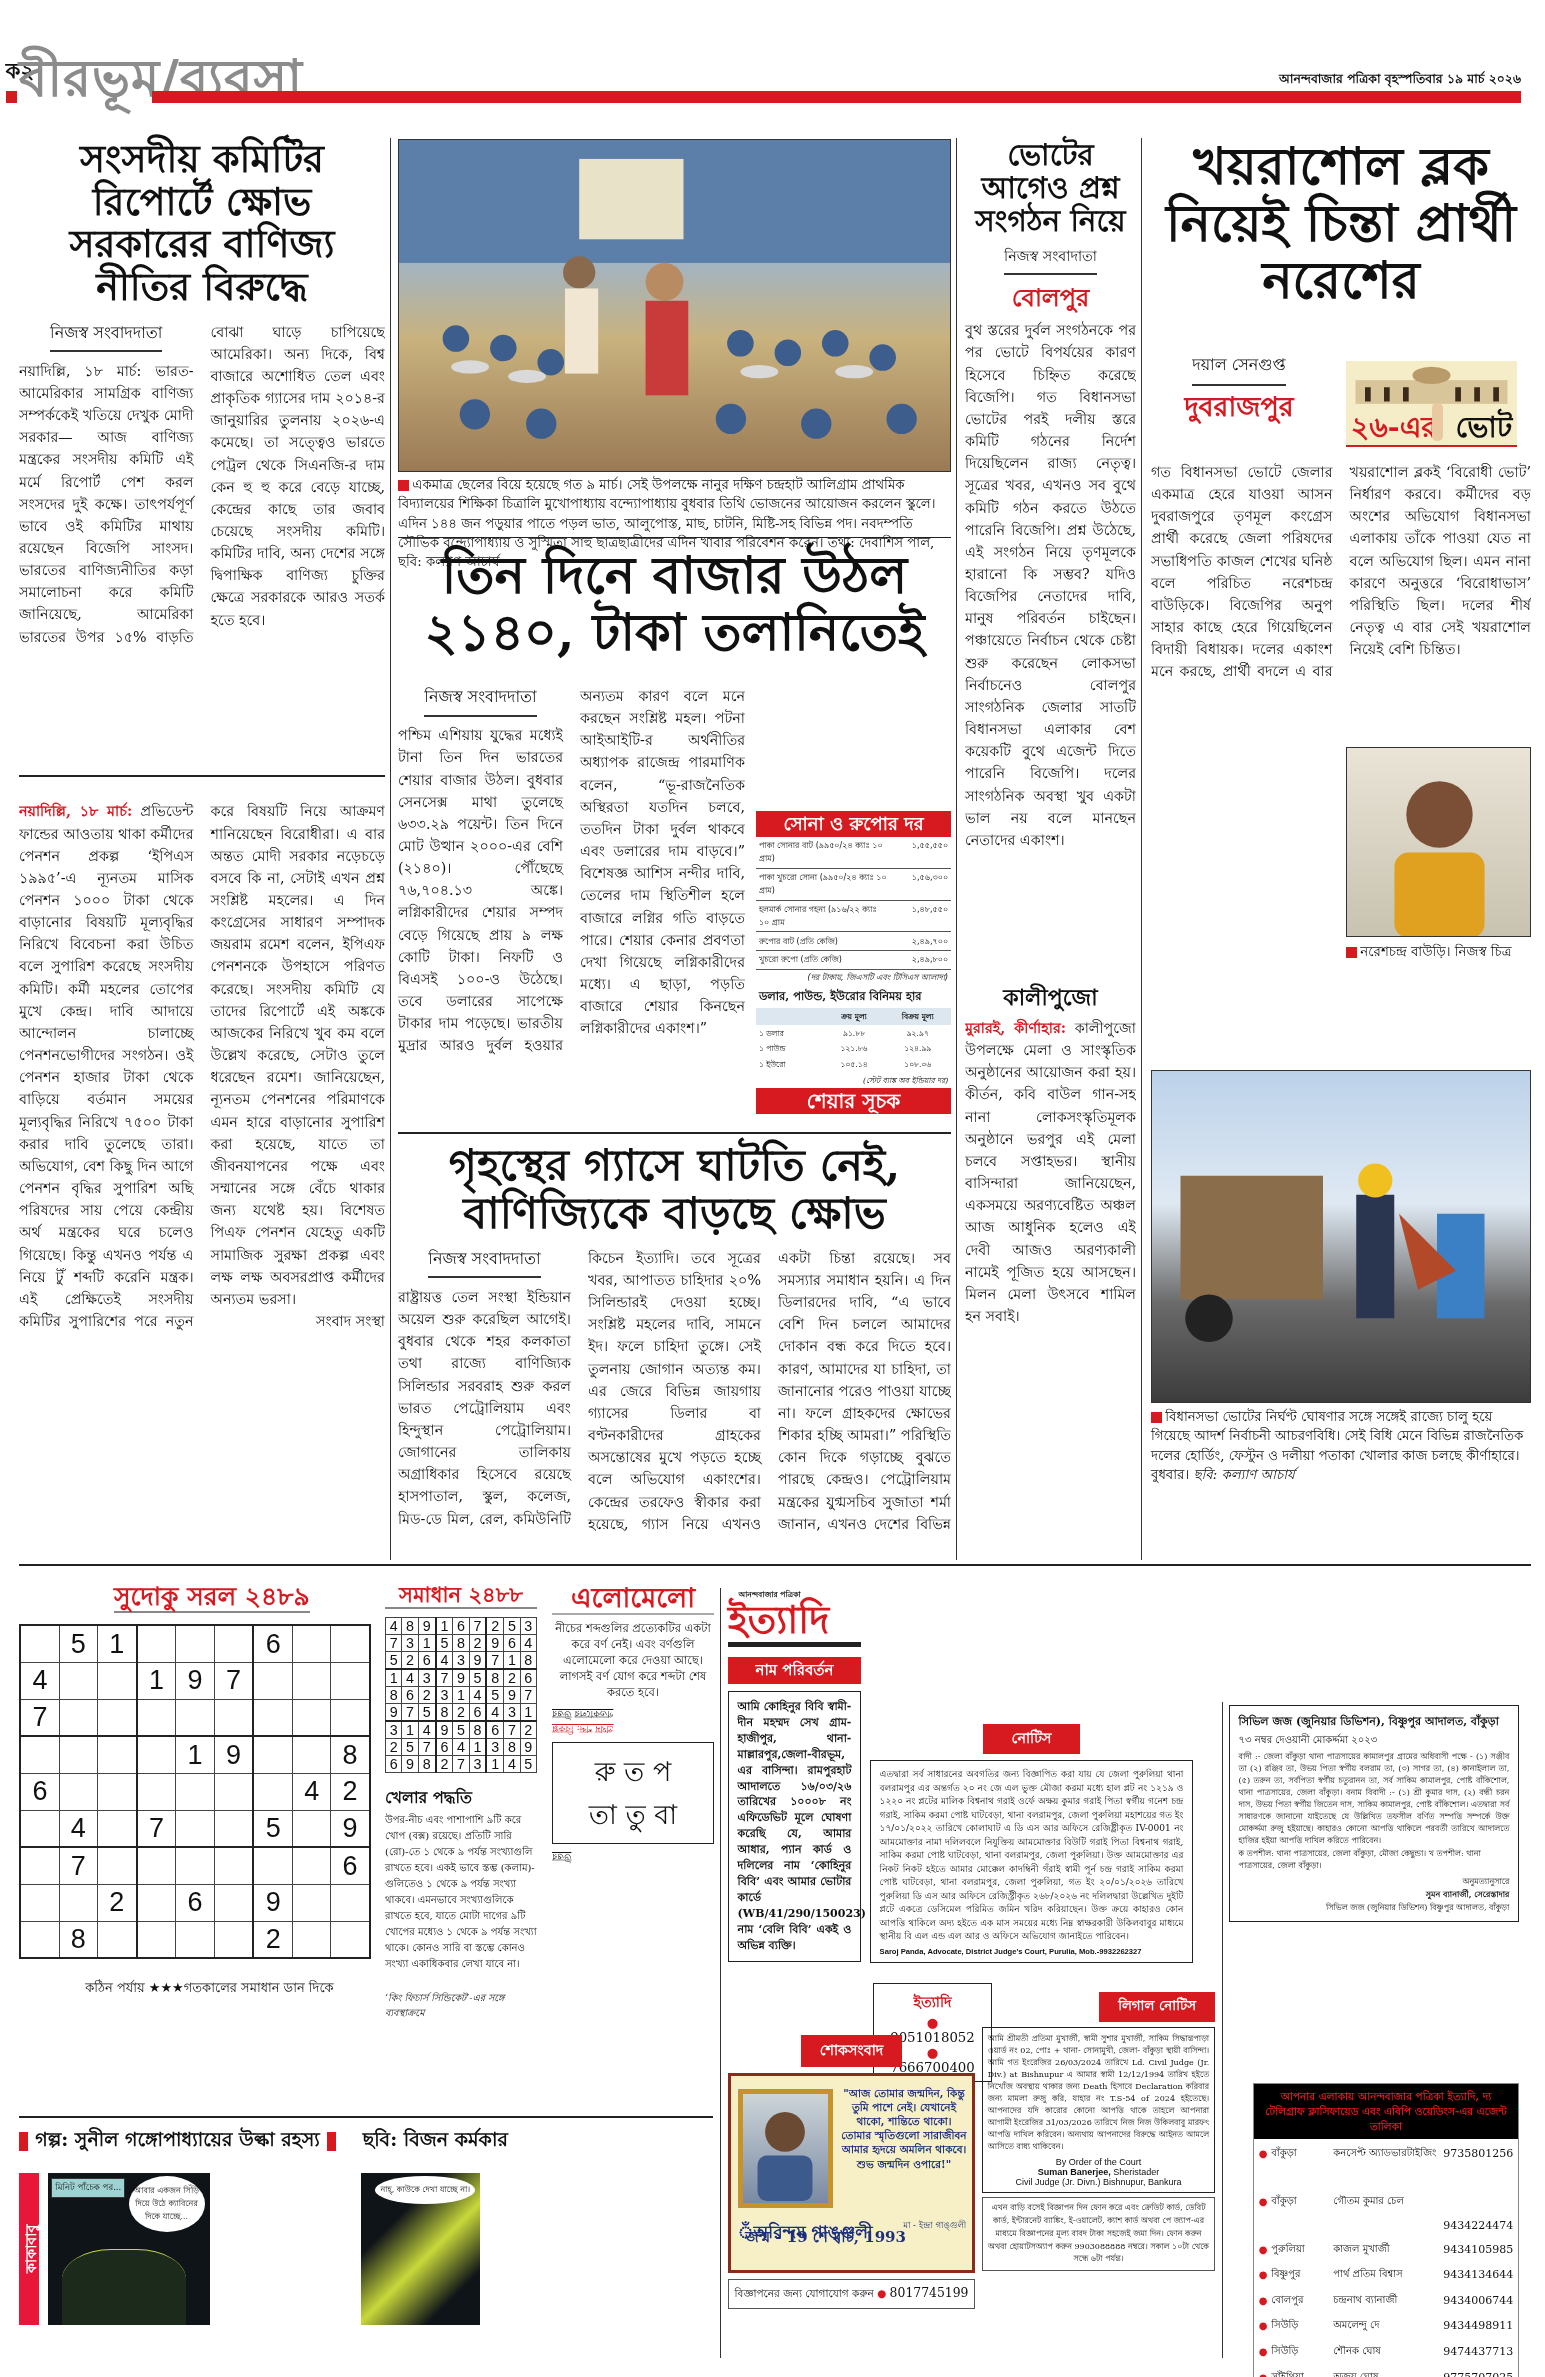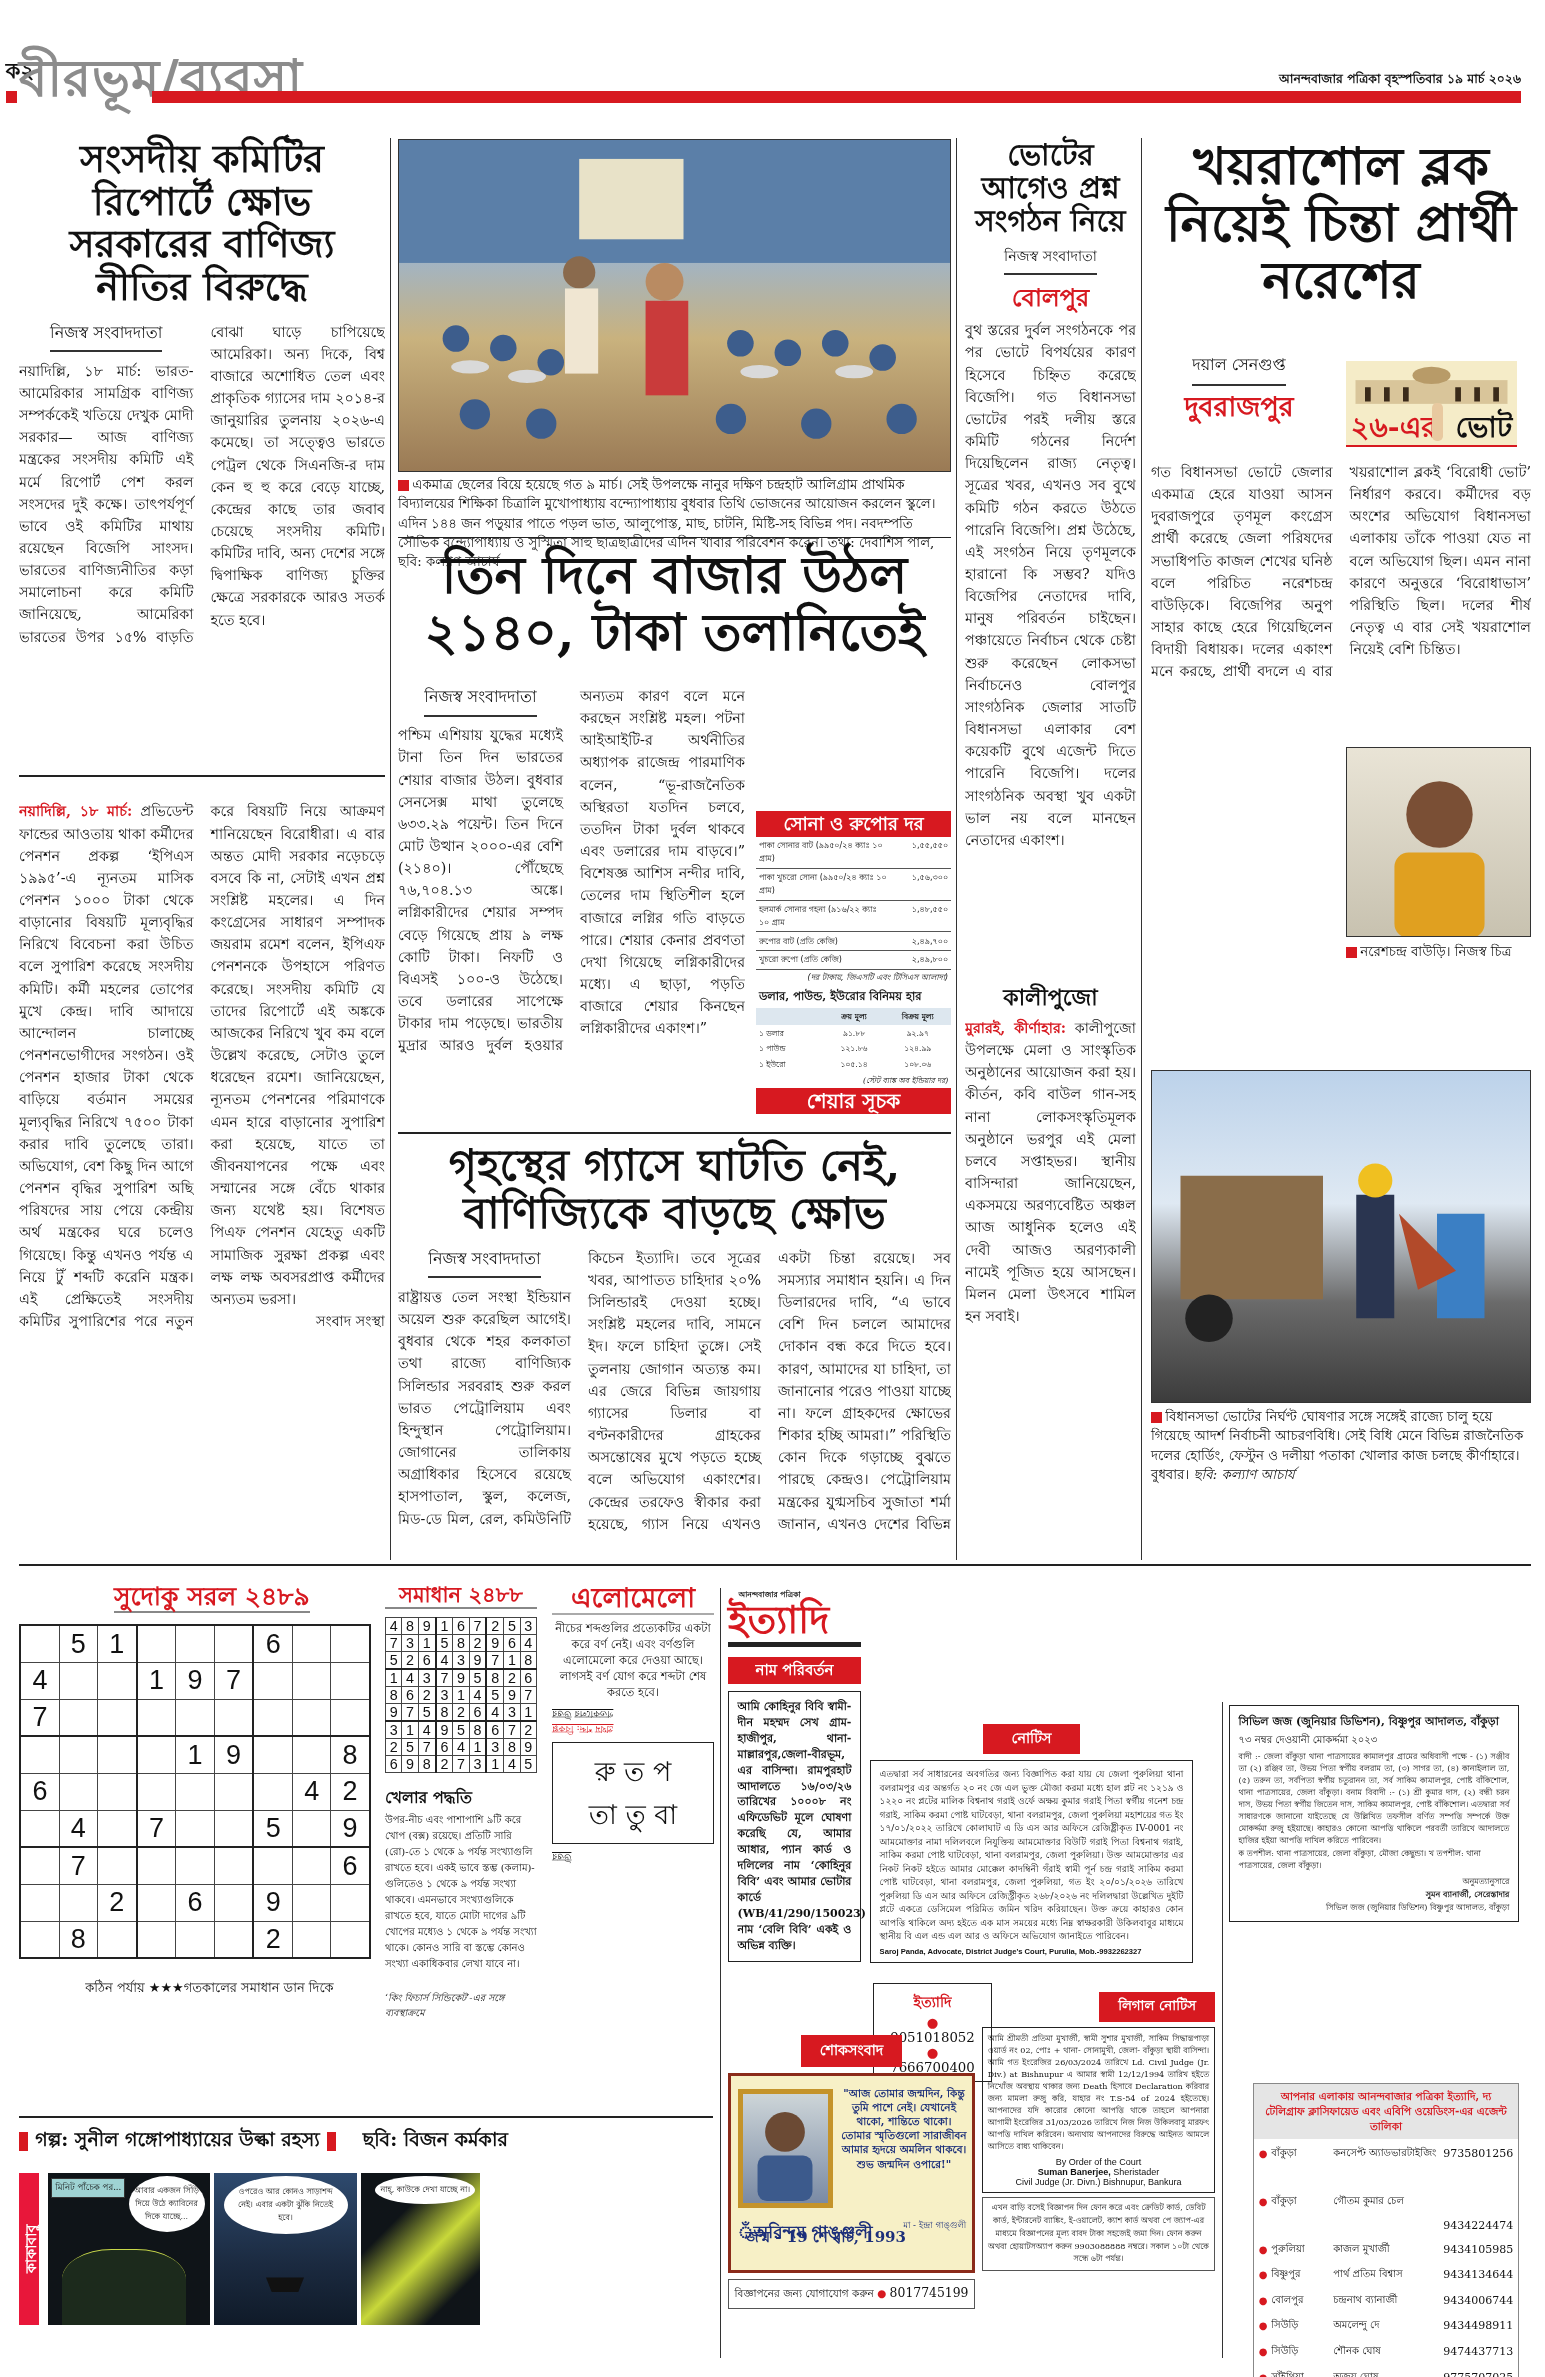--- a/index.html
+++ b/index.html
@@ -475,24 +475,20 @@
     <span style="margin-left:19px;">ছবি: বিজন কর্মকার</span>
   </div>
   <div class="abs" style="left:0;top:48px;width:20px;height:152px;background:#e8173a;color:#fff;writing-mode:vertical-rl;transform:rotate(180deg);font-size:14.3px;font-weight:bold;text-align:center;">
     <span>কাকাবাবু</span>
   </div>
   <div class="abs" style="left:28.5px;top:48px;width:162px;height:152px;background:#0f1418;overflow:hidden;">
     <div class="abs" style="left:3.8px;top:4.8px;background:#9fd3d3;font-size:8.6px;padding:1.9px 2.9px;border:0.5px solid #333;">মিনিট পাঁচেক পর...</div>
     <div class="abs" style="left:81px;top:2.9px;width:76px;background:#fff;border-radius:50%;font-size:8px;text-align:center;padding:8.6px 4.8px;">আবার একজন সিঁড়ি দিয়ে উঠে ক্যাবিনের দিকে যাচ্ছে...</div>
     <div class="abs" style="left:14.3px;top:76px;width:124px;height:76px;background:#1c2a1c;border-top:1.9px solid #c8d84a;border-radius:40% 40% 0 0;"></div>
   </div>
-  <div class="abs" style="left:195px;top:48px;width:143px;height:152px;background:linear-gradient(180deg,#2e4a6e,#1b2a40 60%,#0f1a28);overflow:hidden;">
-    <div class="abs" style="left:9.5px;top:2.9px;width:124px;background:#fff;border-radius:50%;font-size:8px;text-align:center;padding:9.5px 6.7px;">ওপরেও আর কোনও সাড়াশব্দ নেই। এবার একটা ঝুঁকি নিতেই হবে।</div>
-    <div class="abs" style="left:52px;top:95px;width:38px;height:24px;background:#111;clip-path:polygon(0 40%,100% 40%,85% 100%,15% 100%);"></div>
-  </div>
   <div class="abs" style="left:342px;top:48px;width:119px;height:152px;background:linear-gradient(135deg,#0f1418 30%,#c8d83a 55%,#0f1418 80%);overflow:hidden;">
     <div class="abs" style="left:14.3px;top:2.9px;width:100px;background:#fff;border-radius:50%;font-size:8px;text-align:center;padding:7.6px 4.8px;">নাহ্‌, কাউকে দেখা যাচ্ছে না।</div>
   </div>
 </div>
 
 <div class="vrule" style="left:720px;top:1588px;height:770px;"></div>
 
 <div class="abs" style="left:728px;top:1588px;width:133px;">
   <div style="font-size:7.6px;font-weight:bold;margin-left:10.5px;">আনন্দবাজার পত্রিকা</div>
   <div class="red" style="font-size:38px;font-weight:bold;line-height:1;">ইত্যাদি</div>
@@ -554,21 +550,21 @@
   <div style="font-size:8px;line-height:1.5;text-align:justify;margin-top:1.9px;">বাদী :- জেলা বাঁকুড়া থানা পাত্রসায়ের কামালপুর গ্রামের অধিবাসী পক্ষে - (১) সঞ্জীব তা (২) রঞ্জিব তা, উভয় পিতা স্বর্গীয় বলরাম তা, (৩) সাগর তা, (৪) কানাইলাল তা, (৫) তরুন তা, সর্বপিতা স্বর্গীয় চতুরানন তা, সর্ব সাকিম কামালপুর, পোষ্ট বাঁকিশোল, থানা পাত্রসায়ের, জেলা বাঁকুড়া। বনাম বিবাদী :- (১) শ্রী কুমার দাস, (২) বন্ধী চরন দাস, উভয় পিতা স্বর্গীয় জিতেন দাস, সাকিম কামালপুর, পোষ্ট বাঁকিশোল। এতদ্বারা সর্ব সাধারণকে জানানো যাইতেছে যে উল্লিখিত তফসীল বর্ণিত সম্পত্তি সম্পর্কে উক্ত মোকর্দ্দমা রুজু হইয়াছে। কাহারও কোনো আপত্তি থাকিলে পরবর্তী তারিখে আদালতে হাজির হইয়া আপত্তি দাখিল করিতে পারিবেন।</div>
   <div style="font-size:8px;line-height:1.5;margin-top:1.9px;">ক তপশীল: থানা পাত্রসায়ের, জেলা বাঁকুড়া, মৌজা কেছুন্ডা। খ তপশীল: থানা পাত্রসায়ের, জেলা বাঁকুড়া।</div>
   <div style="text-align:right;font-size:8px;margin-top:2.9px;">
     <div>অনুমত্যানুসারে</div>
     <div style="font-weight:bold;">সুমন ব্যানার্জী, সেরেস্তাদার</div>
     <div>সিভিল জজ (জুনিয়ার ডিভিশন) বিষ্ণুপুর আদালত, বাঁকুড়া</div>
   </div>
 </div>
 
 <div class="abs" style="left:1253px;top:2083px;width:266px;border:1px solid #888;">
-  <div class="red" style="background:#e5e5e5;font-size:10.5px;font-weight:bold;text-align:center;padding:4.8px 6.7px;line-height:1.45;">আপনার এলাকায় আনন্দবাজার পত্রিকা ইত্যাদি, দ্য টেলিগ্রাফ ক্লাসিফায়েড এবং এবিপি ওয়েডিংস-এর এজেন্ট তালিকা</div>
+  <div class="red" style="background:#000000;font-size:10.5px;font-weight:bold;text-align:center;padding:4.8px 6.7px;line-height:1.45;">আপনার এলাকায় আনন্দবাজার পত্রিকা ইত্যাদি, দ্য টেলিগ্রাফ ক্লাসিফায়েড এবং এবিপি ওয়েডিংস-এর এজেন্ট তালিকা</div>
   <div id="agents-body" style="padding:1.9px 0;">
       <div style="display: flex; align-items: center; font-size: 10px; padding: 4.3px 4.8px;">
         <span style="color:#d71920;width:12.4px;">●</span>
         <span style="width:62px;">বাঁকুড়া</span>
         <span style="flex:1;">কনসেপ্ট অ্যাডভারটাইজিং</span>
         <span style="font-family:'DejaVu Serif',serif;font-size:11px;">9735801256</span>
       </div>
       <div style="display: flex; align-items: center; font-size: 10px; padding: 4.3px 4.8px;">
         <span style="color:#d71920;width:12.4px;">●</span>
         <span style="width:62px;">বাঁকুড়া</span>

